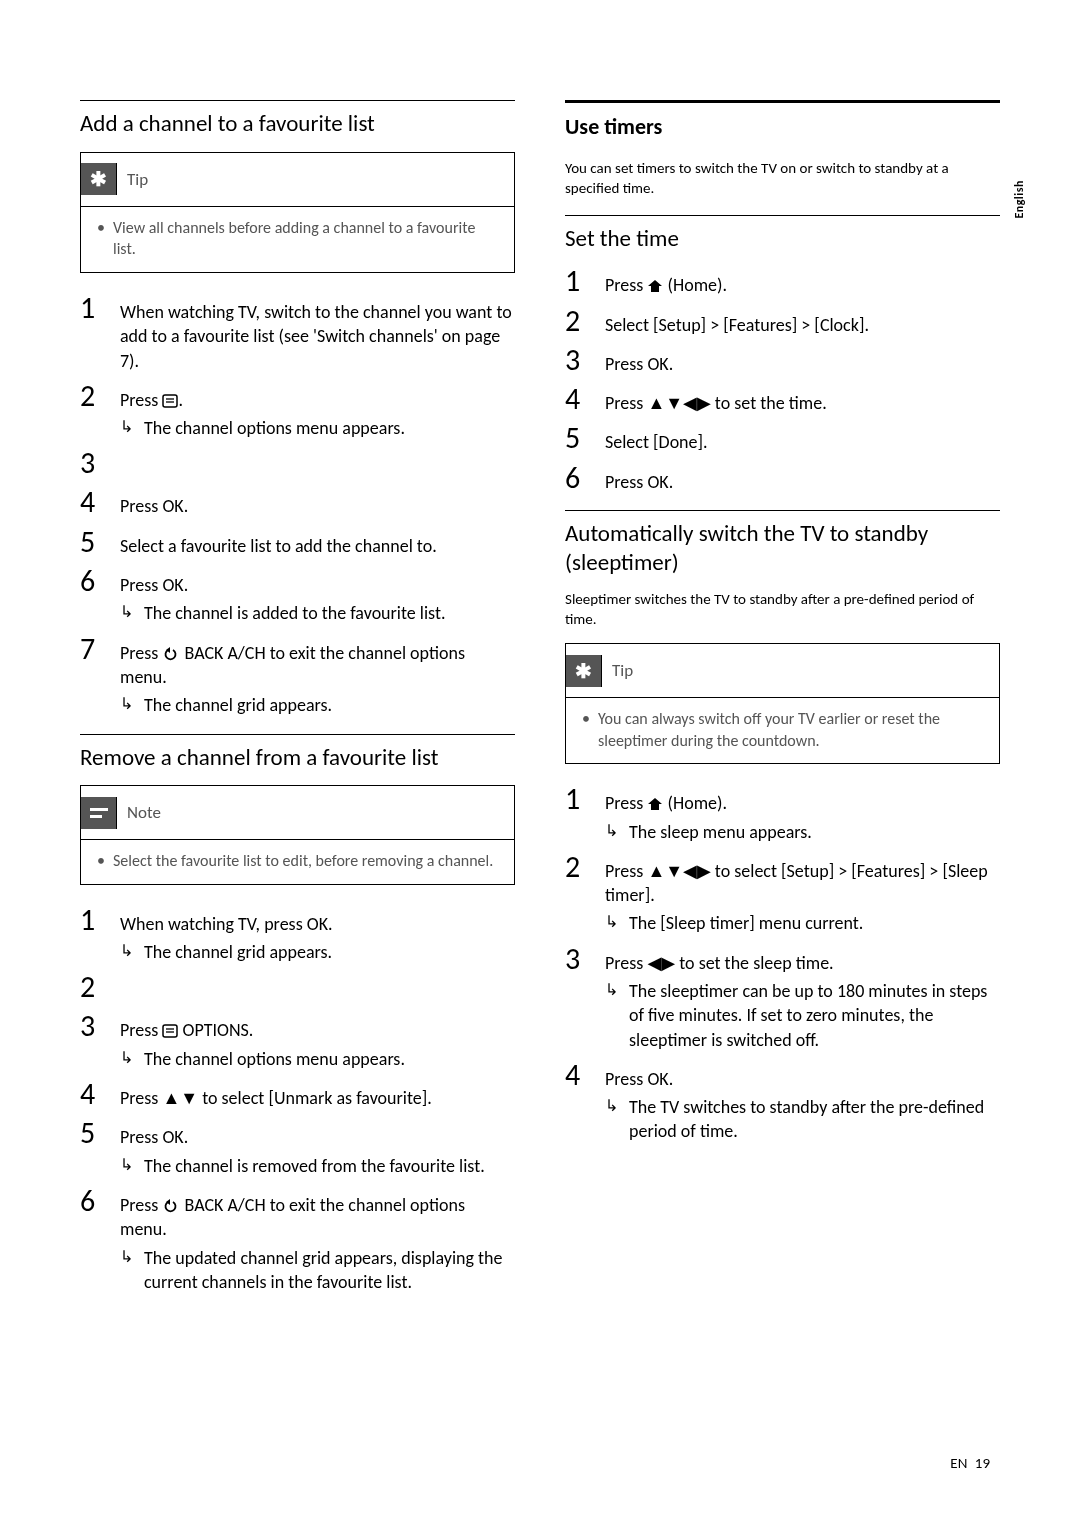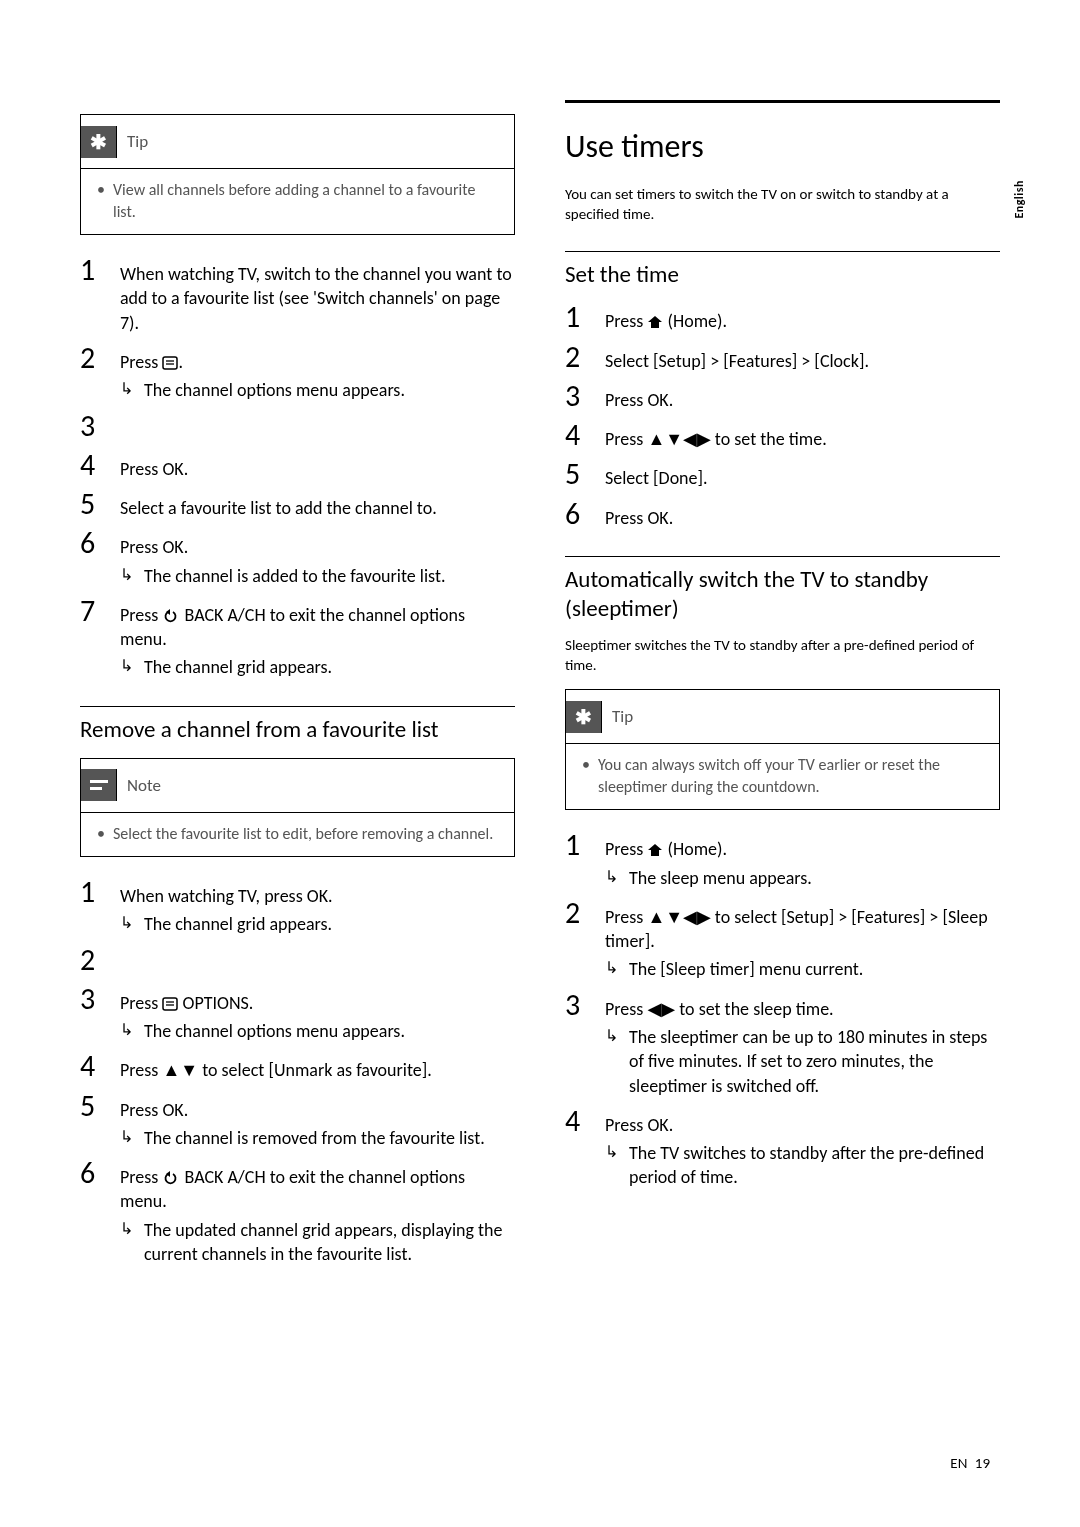--- a/index.html
+++ b/index.html
@@ -24,32 +24,32 @@
     position: absolute;
     right: 68px;
     top: 180px;
     transform: rotate(-90deg);
     transform-origin: right top;
     font-size: 12px;
     font-weight: bold;
     letter-spacing: 0.5px;
   }
   h1.section {
-    font-size: 32px;
-    font-weight: 400;
+    font-size: 22px;
+    font-weight: 700;
     border-top: 3px solid #000;
-    padding-top: 24px;
+    padding-top: 10px;
     margin-bottom: 18px;
   }
   h2.sub {
     font-size: 23px;
     font-weight: 400;
     border-top: 1px solid #000;
     padding-top: 8px;
-    margin-top: 26px;
+    margin-top: 16px;
     margin-bottom: 12px;
     line-height: 1.25;
   }
   p.intro {
     font-size: 15px;
     font-weight: 300;
     line-height: 1.35;
     margin-bottom: 10px;
   }
   .callout {
@@ -154,20 +154,21 @@
 </style>
 </head>
 <body>
 
 <div class="side-tab">English</div>
 
 <div class="columns">
 
   <div class="col">
 
+    <h2 class="sub" style="margin-top:0">Add a channel to a favourite list</h2>
 
     <div class="callout">
       <div class="callout-head">
         <div class="callout-icon">✱</div>
         <div class="callout-title">Tip</div>
       </div>
       <div class="callout-body">
         <div class="bullet">
             <span class="dot">•</span>
             <span>View all channels before adding a channel to a favourite list.</span>

